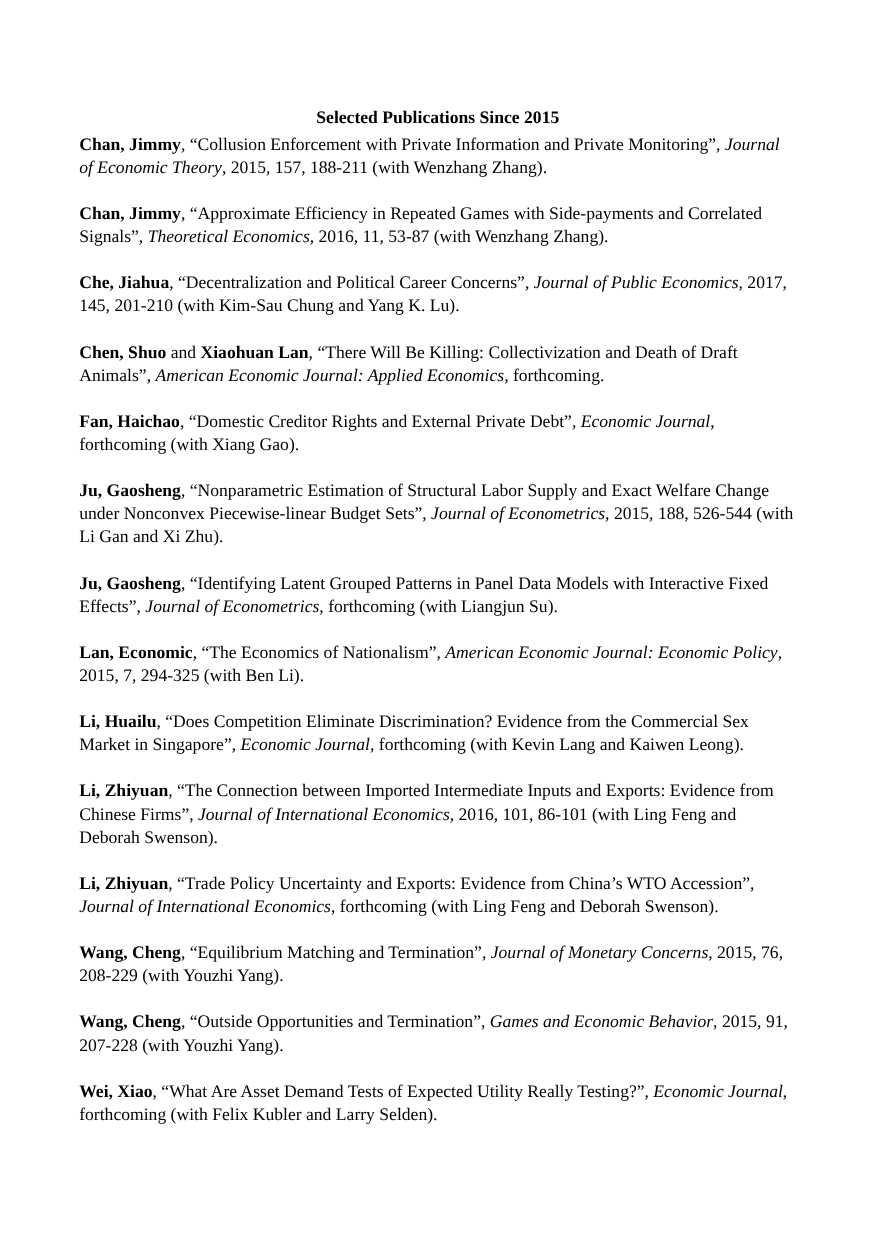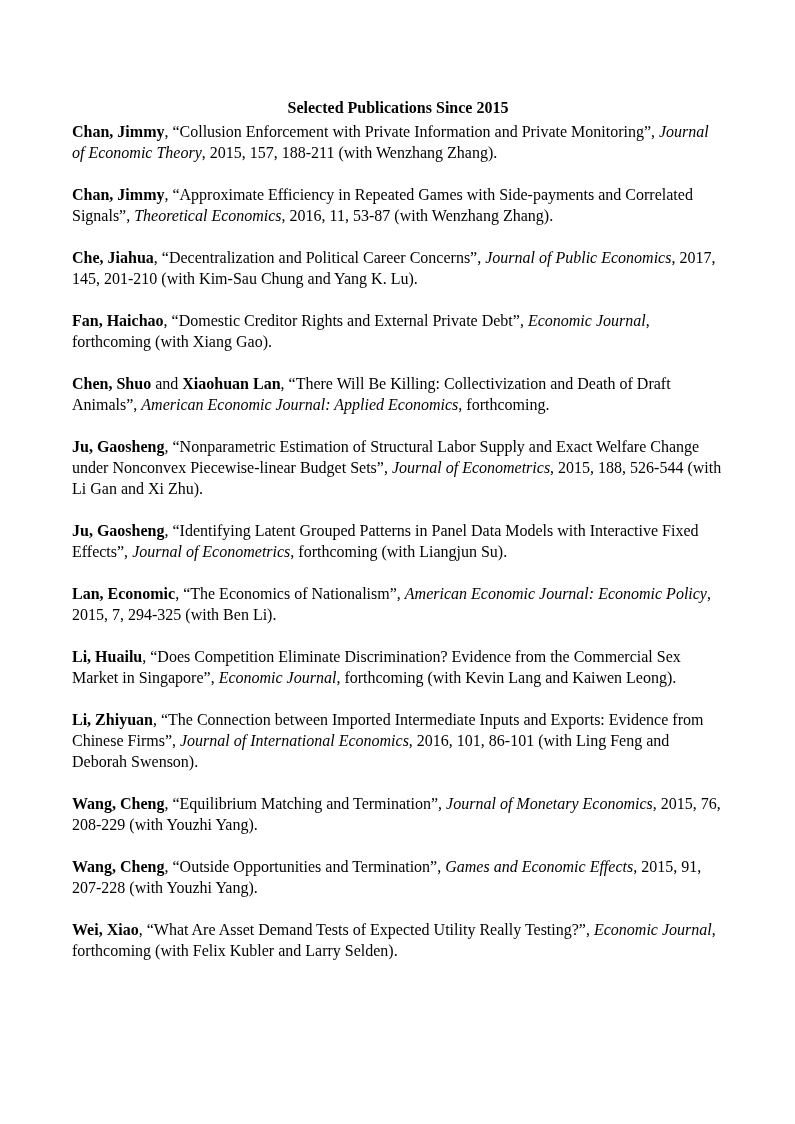--- a/index.html
+++ b/index.html
@@ -37,24 +37,25 @@
 </style>
 </head>
 <body>
 
 <div class="page">
   <h1 class="doc-title">Selected Publications Since 2015</h1>
   <div>
       <p class="pub"><span class="bold">Chan, Jimmy</span><span class="normal">, “Collusion Enforcement with Private Information and Private Monitoring”, </span><span class="italic">Journal of Economic Theory</span><span class="normal">, 2015, 157, 188-211 (with Wenzhang Zhang).</span></p>
       <p class="pub"><span class="bold">Chan, Jimmy</span><span class="normal">, “Approximate Efficiency in Repeated Games with Side-payments and Correlated Signals”, </span><span class="italic">Theoretical Economics</span><span class="normal">, 2016, 11, 53-87 (with Wenzhang Zhang).</span></p>
       <p class="pub"><span class="bold">Che, Jiahua</span><span class="normal">, “Decentralization and Political Career Concerns”, </span><span class="italic">Journal of Public Economics</span><span class="normal">, 2017, 145, 201-210 (with Kim-Sau Chung and Yang K. Lu).</span></p>
+      <p class="pub"><span class="bold">Chen, Shuo</span><span class="normal"> and </span><span class="bold">Xiaohuan Lan</span><span class="normal">, “There Will Be Killing: Collectivization and Death of Draft Animals”, </span><span class="italic">American Economic Journal: Applied Economics</span><span class="normal">, forthcoming.</span></p>
       <p class="pub"><span class="bold">Fan, Haichao</span><span class="normal">, “Domestic Creditor Rights and External Private Debt”, </span><span class="italic">Economic Journal</span><span class="normal">, forthcoming (with Xiang Gao).</span></p>
-      <p class="pub"><span class="bold">Chen, Shuo</span><span class="normal"> and </span><span class="bold">Xiaohuan Lan</span><span class="normal">, “There Will Be Killing: Collectivization and Death of Draft Animals”, </span><span class="italic">American Economic Journal: Applied Economics</span><span class="normal">, forthcoming.</span></p>
       <p class="pub"><span class="bold">Ju, Gaosheng</span><span class="normal">, “Nonparametric Estimation of Structural Labor Supply and Exact Welfare Change under Nonconvex Piecewise-linear Budget Sets”, </span><span class="italic">Journal of Econometrics</span><span class="normal">, 2015, 188, 526-544 (with Li Gan and Xi Zhu).</span></p>
       <p class="pub"><span class="bold">Ju, Gaosheng</span><span class="normal">, “Identifying Latent Grouped Patterns in Panel Data Models with Interactive Fixed Effects”, </span><span class="italic">Journal of Econometrics</span><span class="normal">, forthcoming (with Liangjun Su).</span></p>
       <p class="pub"><span class="bold">Lan, Economic</span><span class="normal">, “The Economics of Nationalism”, </span><span class="italic">American Economic Journal: Economic Policy</span><span class="normal">, 2015, 7, 294-325 (with Ben Li).</span></p>
       <p class="pub"><span class="bold">Li, Huailu</span><span class="normal">, “Does Competition Eliminate Discrimination? Evidence from the Commercial Sex Market in Singapore”, </span><span class="italic">Economic Journal</span><span class="normal">, forthcoming (with Kevin Lang and Kaiwen Leong).</span></p>
       <p class="pub"><span class="bold">Li, Zhiyuan</span><span class="normal">, “The Connection between Imported Intermediate Inputs and Exports: Evidence from Chinese Firms”, </span><span class="italic">Journal of International Economics</span><span class="normal">, 2016, 101, 86-101 (with Ling Feng and Deborah Swenson).</span></p>
-      <p class="pub"><span class="bold">Wang, Cheng</span><span class="normal">, “Equilibrium Matching and Termination”, </span><span class="italic">Journal of Monetary Economics</span><span class="normal">, 2015, 76, 208-229 (with Youzhi Yang).</span></p>
-      <p class="pub"><span class="bold">Wang, Cheng</span><span class="normal">, “Outside Opportunities and Termination”, </span><span class="italic">Games and Economic Effects</span><span class="normal">, 2015, 91, 207-228 (with Youzhi Yang).</span></p>
+      <p class="pub"><span class="bold">Li, Zhiyuan</span><span class="normal">, “Trade Policy Uncertainty and Exports: Evidence from China’s WTO Accession”, </span><span class="italic">Journal of International Economics</span><span class="normal">, forthcoming (with Ling Feng and Deborah Swenson).</span></p>
+      <p class="pub"><span class="bold">Wang, Cheng</span><span class="normal">, “Equilibrium Matching and Termination”, </span><span class="italic">Journal of Monetary Concerns</span><span class="normal">, 2015, 76, 208-229 (with Youzhi Yang).</span></p>
+      <p class="pub"><span class="bold">Wang, Cheng</span><span class="normal">, “Outside Opportunities and Termination”, </span><span class="italic">Games and Economic Behavior</span><span class="normal">, 2015, 91, 207-228 (with Youzhi Yang).</span></p>
       <p class="pub"><span class="bold">Wei, Xiao</span><span class="normal">, “What Are Asset Demand Tests of Expected Utility Really Testing?”, </span><span class="italic">Economic Journal</span><span class="normal">, forthcoming (with Felix Kubler and Larry Selden).</span></p>
     </div>
 </div>
 
 </body></html>

